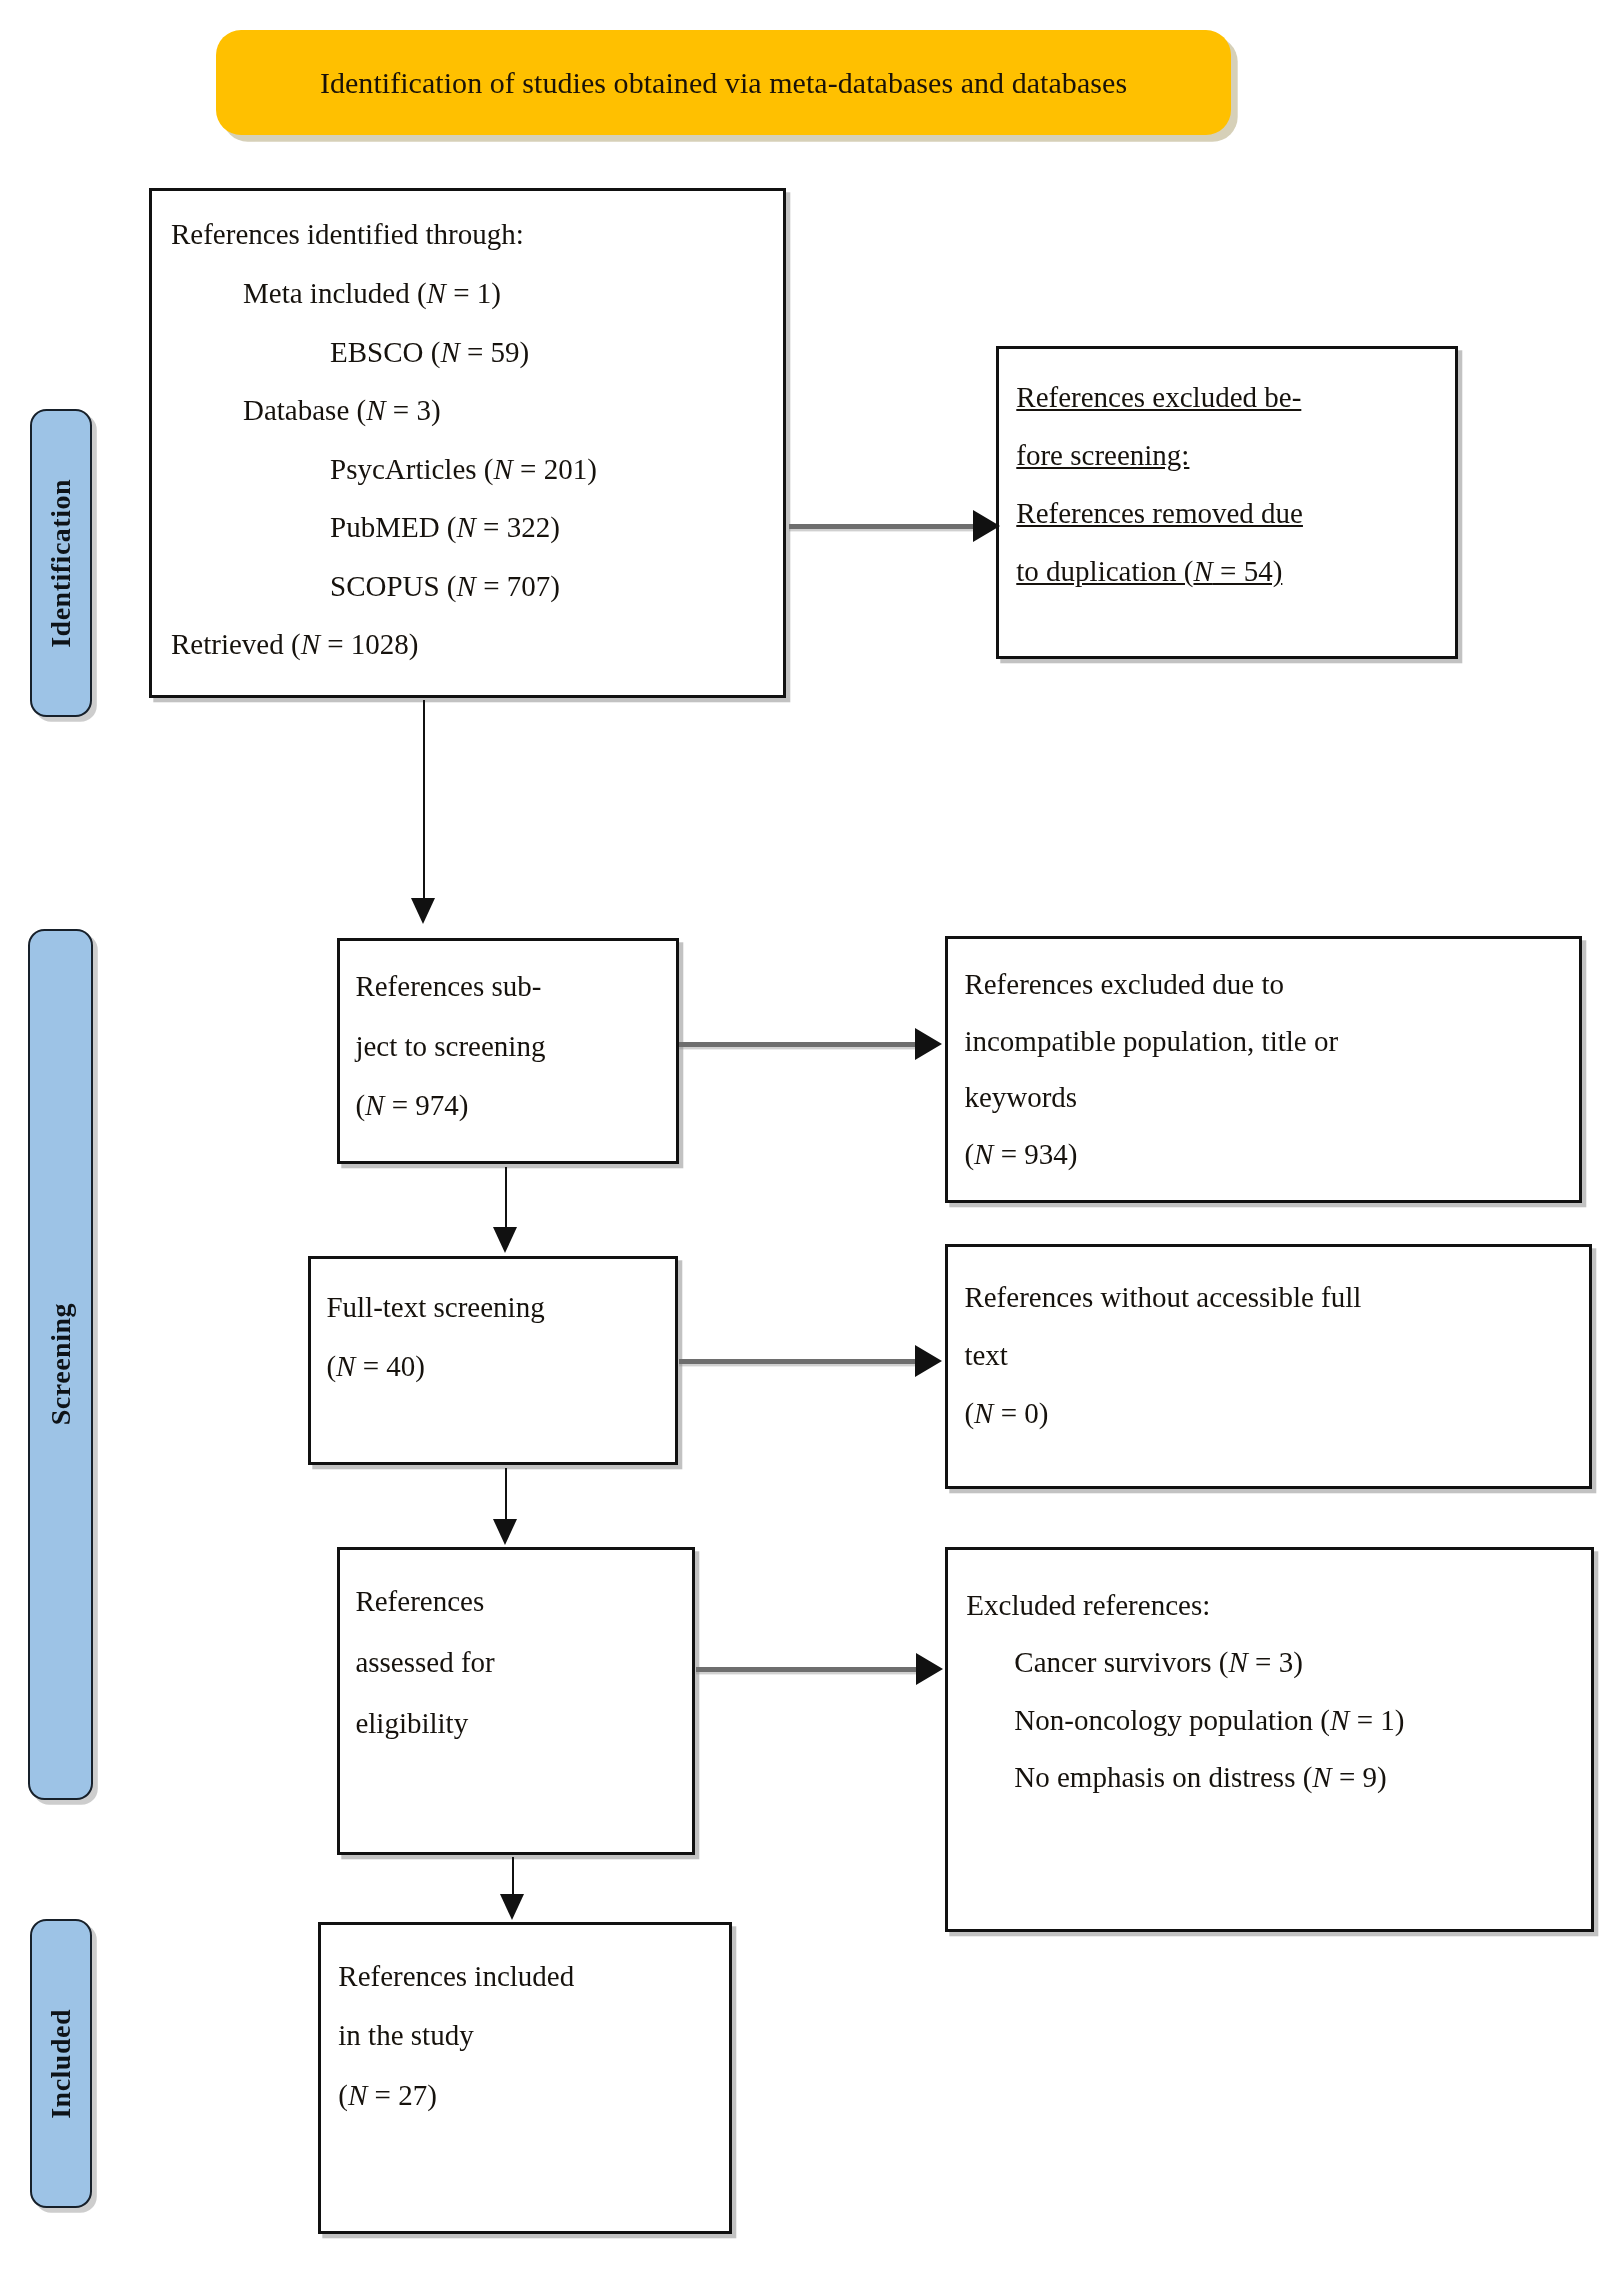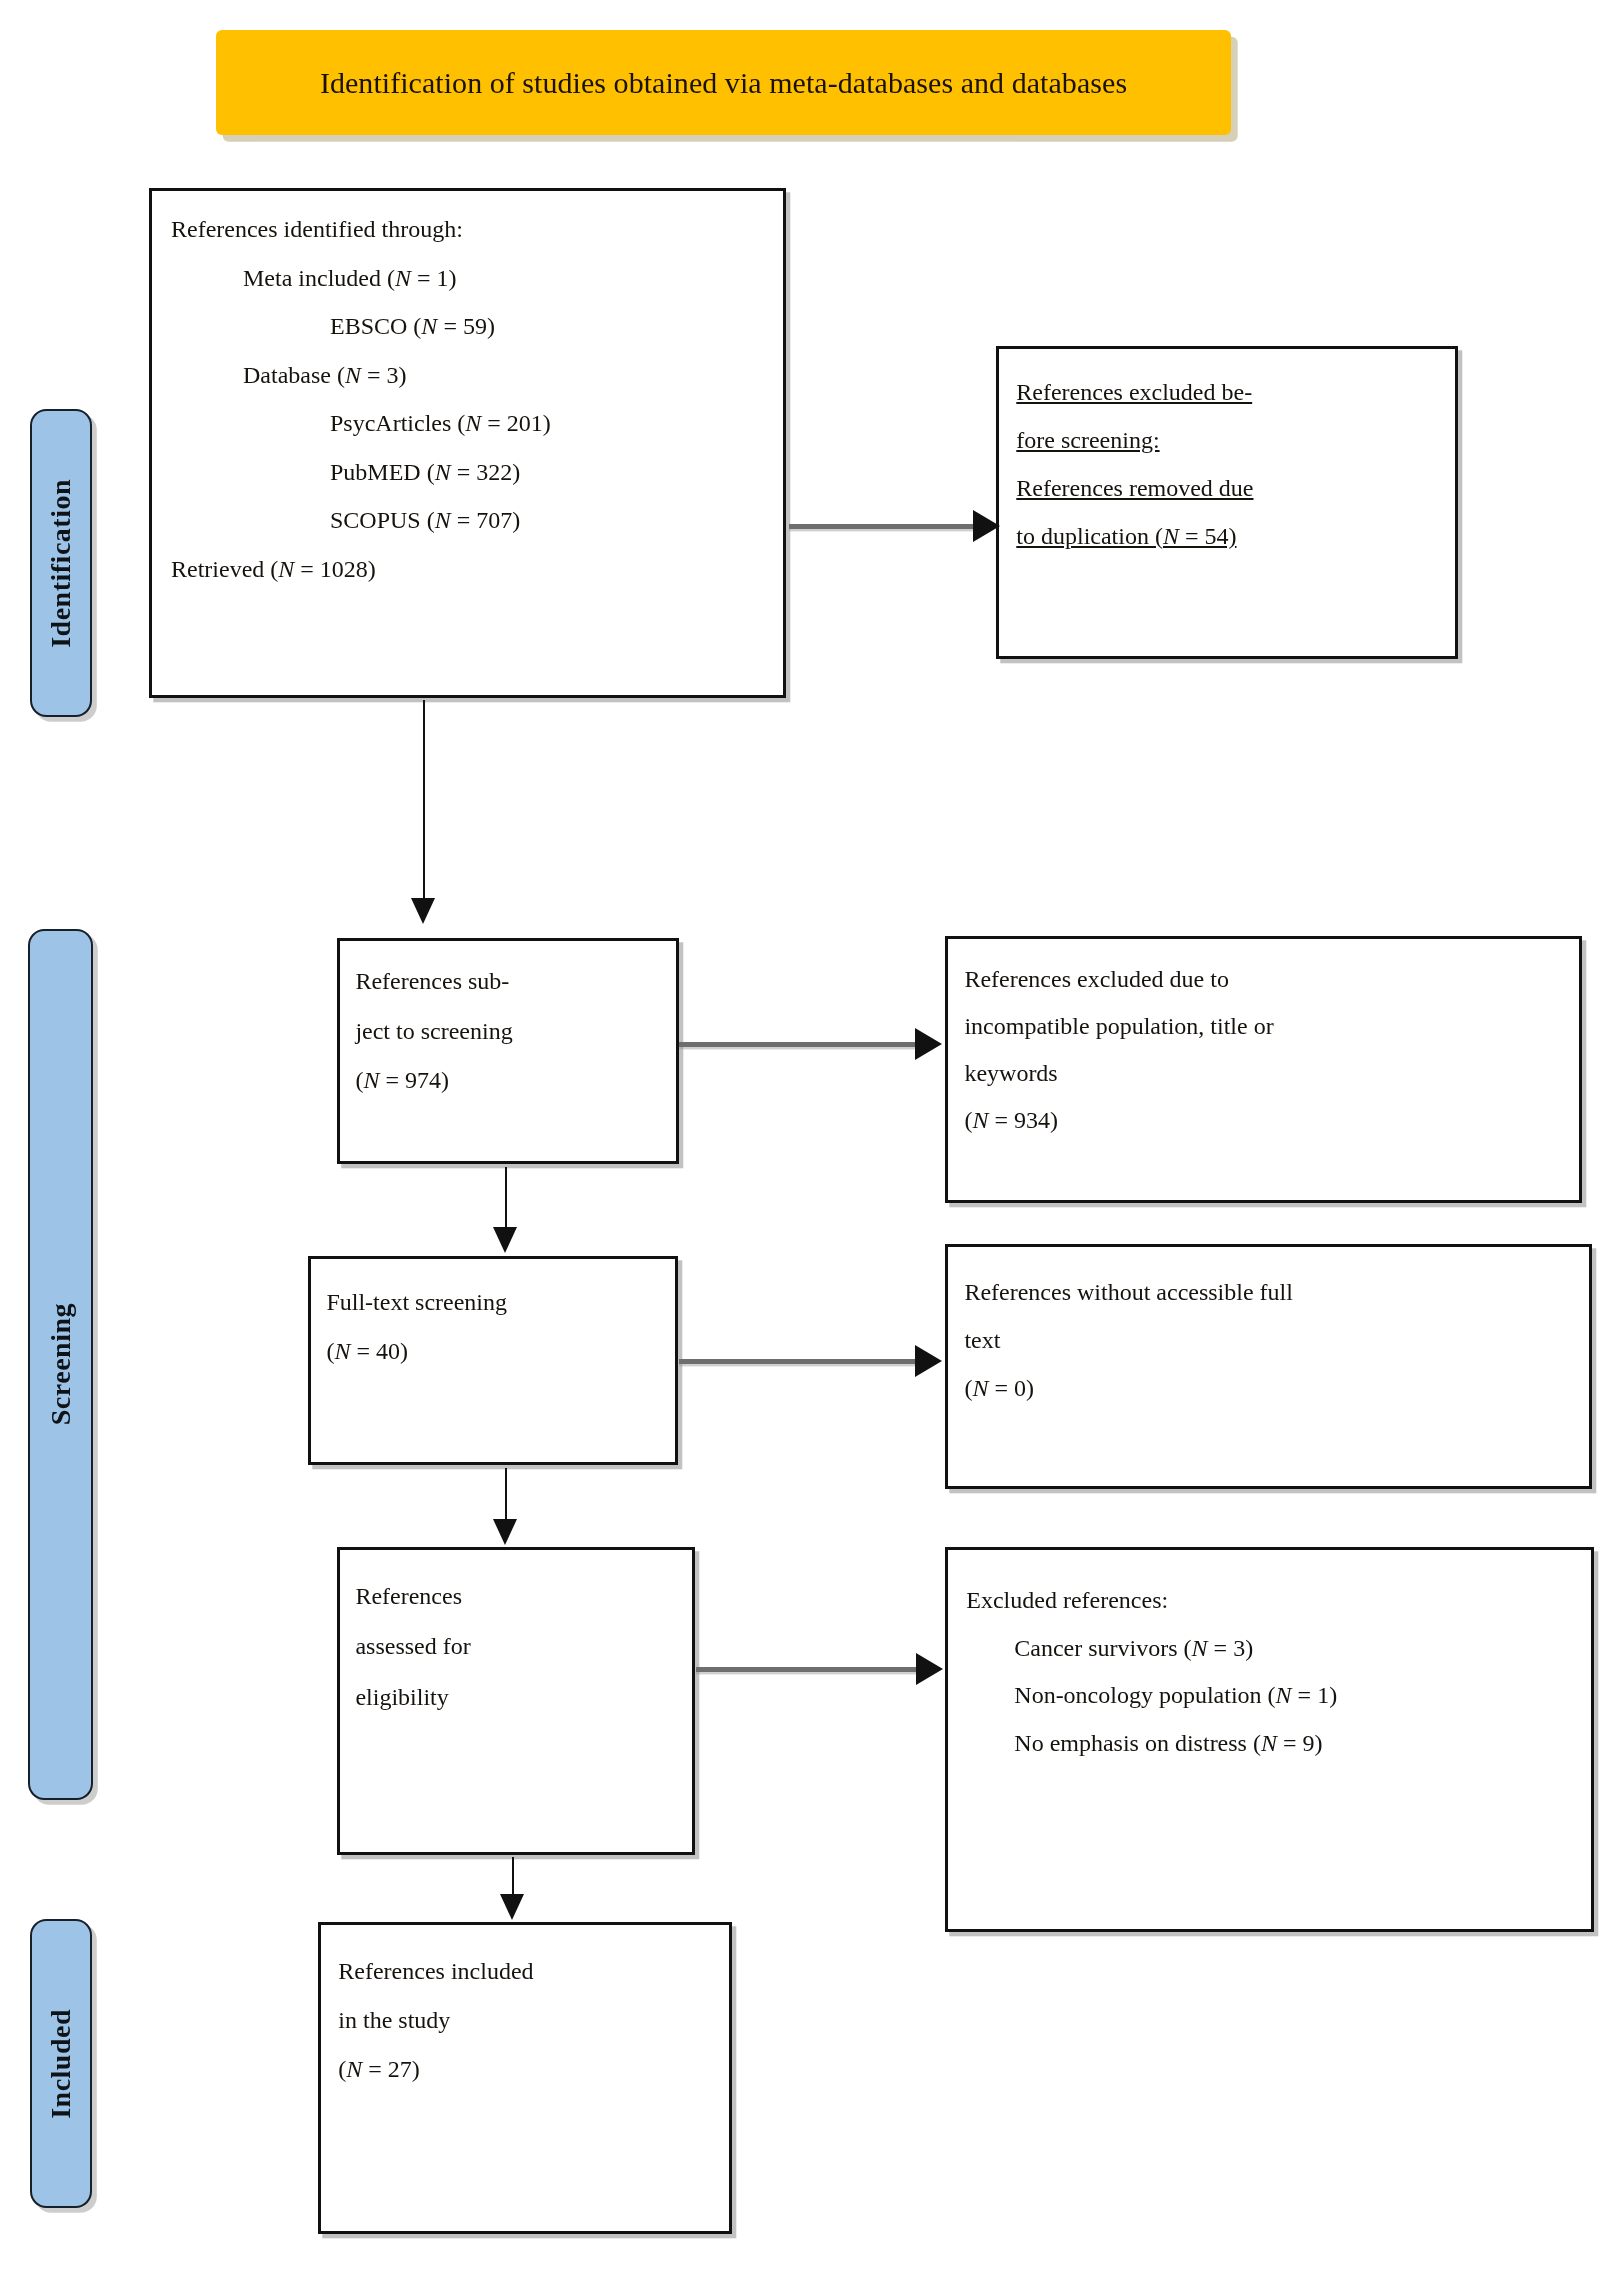--- a/index.html
+++ b/index.html
@@ -6,21 +6,21 @@
   body{width:1619px;height:2273px;position:relative;
        font-family:"Liberation Serif","DejaVu Serif",serif;
        -webkit-font-smoothing:antialiased;}
 
   .abs{position:absolute;}
 
   
   #title-banner{
     left:216px;top:30px;width:1015px;height:105px;
     background:var(--accent,#FFC000);
-    border-radius:6px;
+    border-radius:25px;
     box-shadow:6.7px 6.7px 0 rgba(120,100,20,.30);
     display:flex;align-items:center;justify-content:center;
     box-sizing:border-box;padding:0 19px;
   }
   #title-banner .txt{
     font-size:30px;color:#1a1208;letter-spacing:0.05px;
     white-space:nowrap;text-align:center;
   }
 
   
@@ -44,21 +44,21 @@
 
   
   .wbox{
     background:#fff;
     border:3.4px solid #111;
     box-sizing:border-box;
     box-shadow:4.3px 4.3px 0 rgba(110,110,110,.42);
   }
   .wbox .body{
     padding:12.5px 16.4px;
-    font-size:24px;line-height:1.92;color:#16120d;
+    font-size:29px;line-height:1.92;color:#16120d;
   }
   .wbox p{margin:0;}
 
   
   .ind1{padding-left:72px;}
   .ind2{padding-left:159px;}
 
   em.n{font-style:italic;}
 
   

